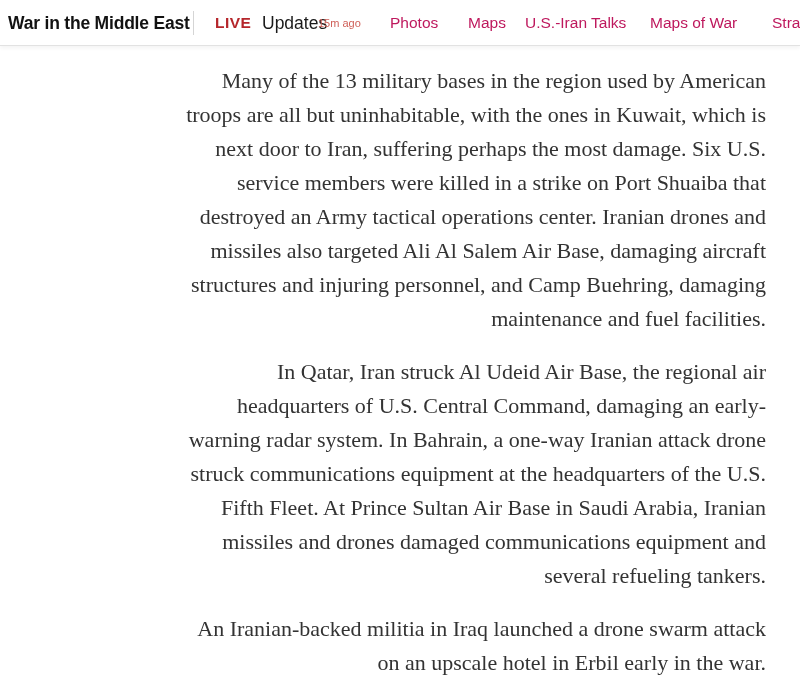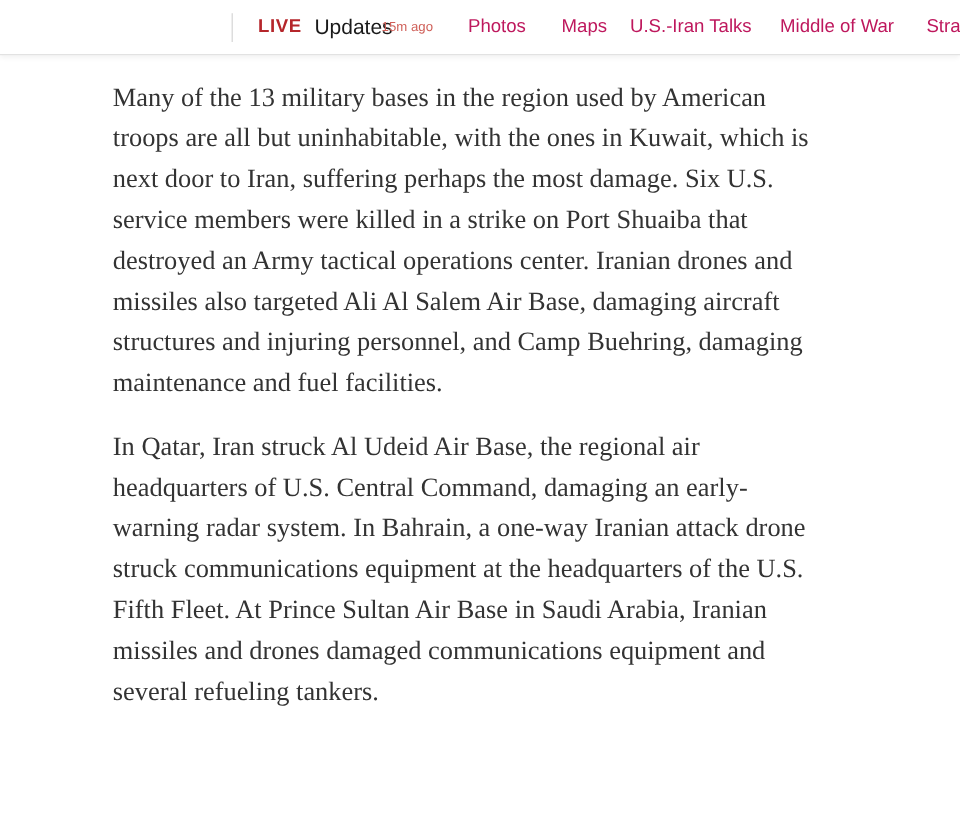--- a/index.html
+++ b/index.html
@@ -70,60 +70,64 @@
   .nav-0 { left: 390px; }
   .nav-1 { left: 468px; }
   .nav-2 { left: 525px; }
   .nav-3 { left: 650px; }
   .nav-4 { left: 772px; }
 
   
   .article {
     padding: 18px 0 0 94px;
     width: 790px;
+    text-align: right;
   }
   .article p {
     font-family: "Liberation Serif", "DejaVu Serif", serif;
     font-size: 22px;
     line-height: 34px;
     color: #333333;
     white-space: pre-line;
     width: 672px;
     margin-bottom: 19px;
   }
 </style>
 </head>
 <body>
 
 <header class="topbar">
+  <span class="abs section-title">War in the Middle East</span>
 
   <span class="abs vdivider"></span>
 
   <span class="abs live-badge">LIVE</span>
 
   <span class="abs live-label">Updates</span>
 
   <span class="abs live-ago">15m ago</span>
 
   <span class="abs nav-item nav-0">Photos</span>
   <span class="abs nav-item nav-1">Maps</span>
   <span class="abs nav-item nav-2">U.S.-Iran Talks</span>
-  <span class="abs nav-item nav-3">Middle of War</span>
+  <span class="abs nav-item nav-3">Maps of War</span>
   <span class="abs nav-item nav-4">Strait</span>
 </header>
 
 <main class="article">
   <p>Many of the 13 military bases in the region used by American
 troops are all but uninhabitable, with the ones in Kuwait, which is
 next door to Iran, suffering perhaps the most damage. Six U.S.
 service members were killed in a strike on Port Shuaiba that
 destroyed an Army tactical operations center. Iranian drones and
 missiles also targeted Ali Al Salem Air Base, damaging aircraft
 structures and injuring personnel, and Camp Buehring, damaging
 maintenance and fuel facilities.</p>
   <p>In Qatar, Iran struck Al Udeid Air Base, the regional air
 headquarters of U.S. Central Command, damaging an early-
 warning radar system. In Bahrain, a one-way Iranian attack drone
 struck communications equipment at the headquarters of the U.S.
 Fifth Fleet. At Prince Sultan Air Base in Saudi Arabia, Iranian
 missiles and drones damaged communications equipment and
 several refueling tankers.</p>
+  <p>An Iranian-backed militia in Iraq launched a drone swarm attack
+on an upscale hotel in Erbil early in the war.</p>
 </main>
 
 </body></html>

